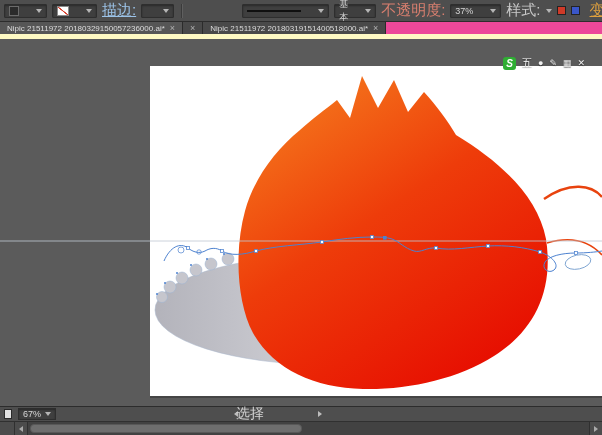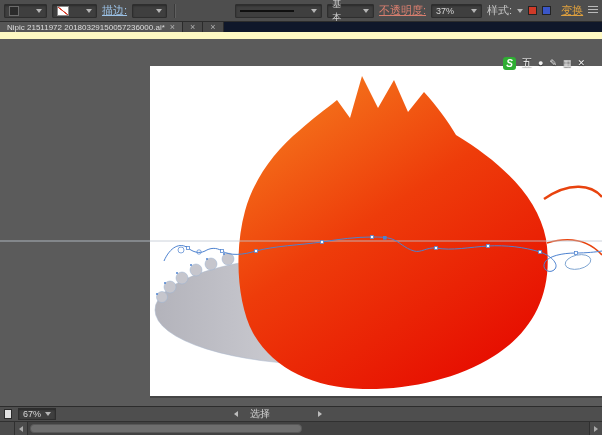--- a/index.html
+++ b/index.html
@@ -11,56 +11,56 @@
   .toolbar { height:22px; background:#4e4e4e; border-bottom:1px solid #2c2c2c;
              display:flex; align-items:center; padding:0 4px; gap:5px; flex:none; }
   .tb-box { display:flex; align-items:center; gap:17px; height:14px; background:#3f3f3f;
             border:1px solid #2e2e2e; box-shadow:inset 0 1px 2px rgba(0,0,0,.35);
             padding:0 4px; border-radius:1px; }
   .caret { width:0; height:0; border-left:3px solid transparent; border-right:3px solid transparent;
            border-top:4px solid #b5b5b5; flex:none; }
   .proxy-swatch { width:10px; height:10px; background:#2b2b2b; border:1px solid #6b6b6b; }
   .none-swatch { width:12px; height:10px; border:1px solid #8a8a8a;
                  background:linear-gradient(to top right,#ffffff 44%,#d8402e 47%,#d8402e 53%,#ffffff 56%); }
-  .lbl { font-size:11px; color:#c8c8c8; white-space:nowrap;text-align:right; }
+  .lbl { font-size:15px; color:#c8c8c8; white-space:nowrap;text-align:right; }
   .link-blue { color:#9cc3e8; text-decoration:underline; }
-  .link-red  { color:#d97f6f; text-decoration:underline; }
+  .link-red  { color:#d97f6f; }
   .tb-val { font-size:9px; color:#d6d6d6; }
   .line-preview { width:54px; height:2px; background:#101010; }
   .sep { width:0; height:14px; border-left:1px solid #3a3a3a; border-right:1px solid #5f5f5f; margin:0 2px; }
   .swatch { width:9px; height:9px; border:1px solid #232323; flex:none; }
   .swatch.red { background:#cf3a28; }
   .swatch.blue { background:#3a56c8; }
   .spacer { flex:1; }
   .menu-lines { width:11px; height:9px;
     background:repeating-linear-gradient(to bottom,#b9b9b9 0 1px,transparent 1px 3px); }
 
   
-  .tabbar { height:17px; background:#0f172a; display:flex; border-bottom:7px solid #fef9c3; flex:none; }
+  .tabbar { height:17px; background:#ec4899; display:flex; border-bottom:5px solid #fef9c3; flex:none; }
   .tab { display:flex; align-items:center; gap:5px; padding:0 7px; font-size:8px; color:#dcdcdc;
          background:#494949; border-right:1px solid #2b2b2b; white-space:nowrap; }
   .tab.active { background:#565656; }
   .tab-close { color:#b2b2b2; font-size:9px; line-height:1; }
 
   
   .canvas { position:relative; height:367px; background:#5b5b5b; overflow:hidden; flex:none; }
   .canvas svg { position:absolute; left:0; top:0; }
   .watermark { position:absolute; top:17px; left:503px; display:flex; align-items:center; gap:6px; }
   .wm-logo { width:13px; height:13px; border-radius:3px; background:#2fae33; color:#fff;
              font-weight:bold; font-style:italic; font-size:10px; line-height:13px; text-align:center; }
   .wm-label { color:#fff; font-size:10px; text-shadow:0 1px 1px rgba(0,0,0,.5); }
   .wm-icon { color:#efefef; font-size:9px; text-shadow:0 1px 1px rgba(0,0,0,.55); }
 
   
   .statusbar { height:15px; background:#4e4e4e; border-top:1px solid #2c2c2c; display:flex;
                align-items:center; padding:0 4px; gap:6px; position:relative; flex:none; }
   .page-icon { width:8px; height:10px; background:#e0e0e0; border:1px solid #2a2a2a; }
   .zoom-box { display:flex; align-items:center; gap:4px; background:#3f3f3f; border:1px solid #2e2e2e;
               height:12px; padding:0 4px; box-shadow:inset 0 1px 2px rgba(0,0,0,.35); }
-  .tool { position:absolute; left:250px; font-size:10px; color:#d2d2d2; }
+  .tool { position:absolute; left:236px; font-size:14px; color:#d2d2d2; }
   .tri-l { position:absolute; left:234px; width:0; height:0; border-top:3px solid transparent;
            border-bottom:3px solid transparent; border-right:4px solid #bdbdbd; }
   .tri-r { position:absolute; left:318px; width:0; height:0; border-top:3px solid transparent;
            border-bottom:3px solid transparent; border-left:4px solid #bdbdbd; }
 
   
   .scrollbar { height:14px; background:#424242; border-top:1px solid #303030; position:relative; flex:none; }
   .sb-corner { position:absolute; left:0; top:0; width:15px; height:100%; background:#4c4c4c;
                border-right:1px solid #303030; }
   .sb-btn { position:absolute; top:0; width:13px; height:100%; background:#4c4c4c;
@@ -118,20 +118,21 @@
 
   <div class="tabbar">
     <div class="tab active">
       <span>Nipic 21511972 20180329150057236000.ai*</span>
       <span class="tab-close">×</span>
     </div>
     <div class="tab">
       <span class="tab-close">×</span>
     </div>
     <div class="tab">
+      <span>Nipic 21511972 20180319151400518000.ai*</span>
       <span class="tab-close">×</span>
     </div>
   </div>
 
   <div class="canvas">
     <svg width="602" height="367" viewBox="0 0 602 367">
       <defs>
         <linearGradient id="redGrad" x1="0.15" y1="0" x2="0.8" y2="1">
           <stop offset="0" stop-color="#f57d1e"></stop>
           <stop offset="0.45" stop-color="#ee3c0a"></stop>

